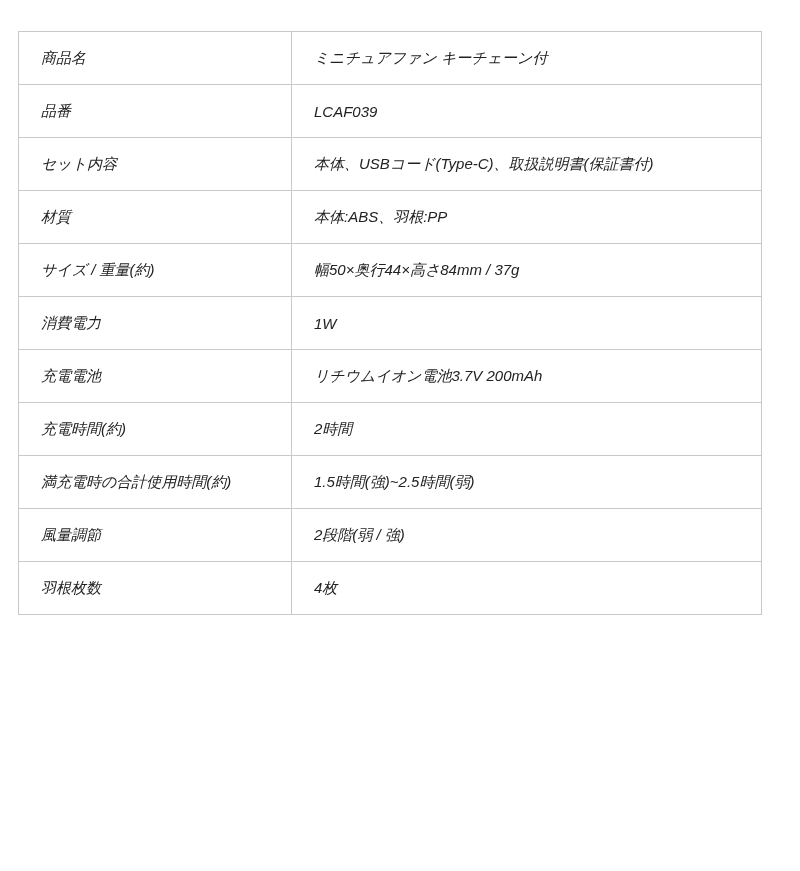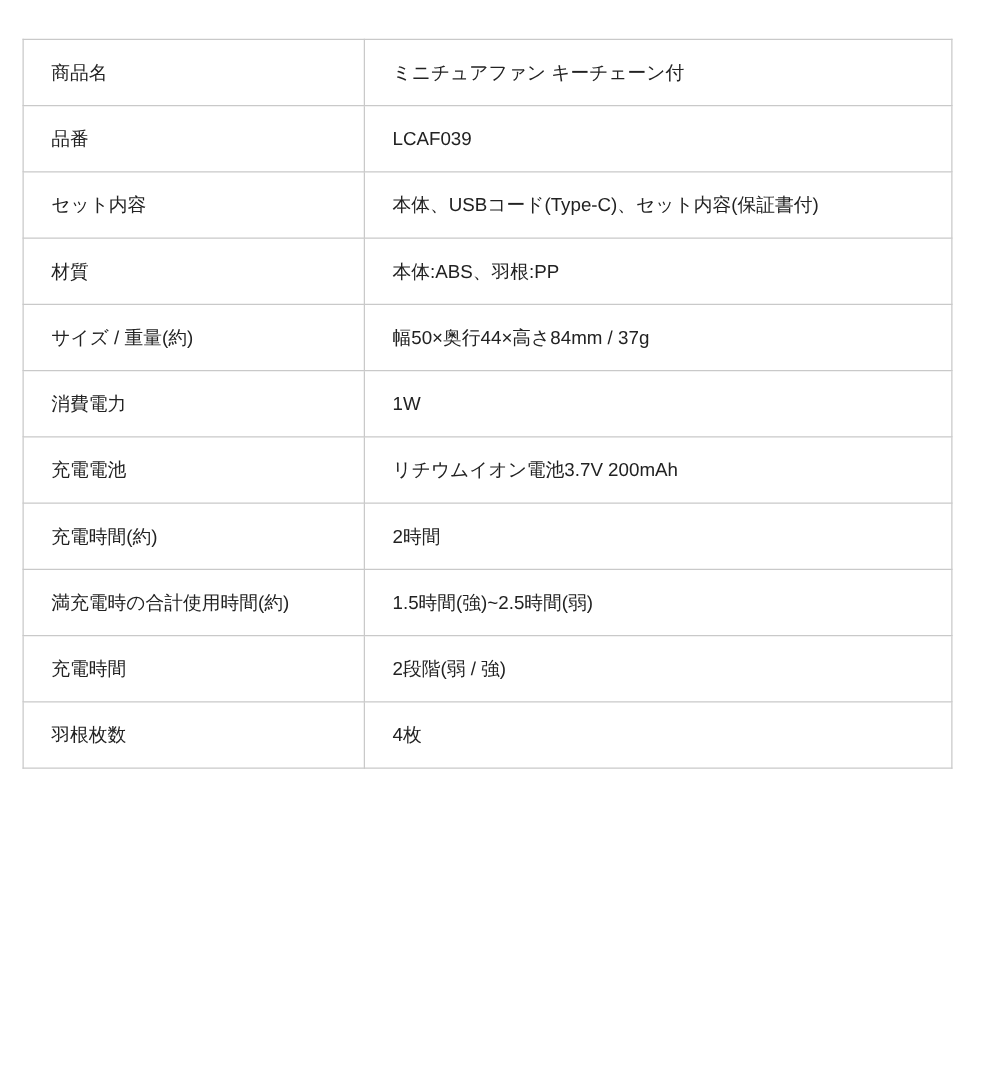--- a/index.html
+++ b/index.html
@@ -6,20 +6,21 @@
     margin: 0;
     padding: 0;
     background: #ffffff;
     font-family: "Liberation Sans", "DejaVu Sans", sans-serif;
   }
   .page {
     width: 800px;
     height: 871px;
     background: #ffffff;
     overflow: hidden;
+    font-style: italic;
   }
   table.spec {
     border-collapse: collapse;
     table-layout: fixed;
     width: 744px;
     margin: 31px 0 0 18px;
     background: #ffffff;
   }
   table.spec th,
   table.spec td {
@@ -51,21 +52,21 @@
       <tr>
         <th>商品名</th>
         <td>ミニチュアファン キーチェーン付</td>
       </tr>
       <tr>
         <th>品番</th>
         <td>LCAF039</td>
       </tr>
       <tr>
         <th>セット内容</th>
-        <td>本体、USBコード(Type-C)、セット内容(保証書付)</td>
+        <td>本体、USBコード(Type-C)、取扱説明書(保証書付)</td>
       </tr>
       <tr>
         <th>材質</th>
         <td>本体:ABS、羽根:PP</td>
       </tr>
       <tr>
         <th>サイズ / 重量(約)</th>
         <td>幅50×奥行44×高さ84mm / 37g</td>
       </tr>
       <tr>
@@ -78,21 +79,21 @@
       </tr>
       <tr>
         <th>充電時間(約)</th>
         <td>2時間</td>
       </tr>
       <tr>
         <th>満充電時の合計使用時間(約)</th>
         <td>1.5時間(強)~2.5時間(弱)</td>
       </tr>
       <tr>
-        <th>充電時間</th>
+        <th>風量調節</th>
         <td>2段階(弱 / 強)</td>
       </tr>
       <tr>
         <th>羽根枚数</th>
         <td>4枚</td>
       </tr>
     </tbody>
   </table>
 </div>
 

